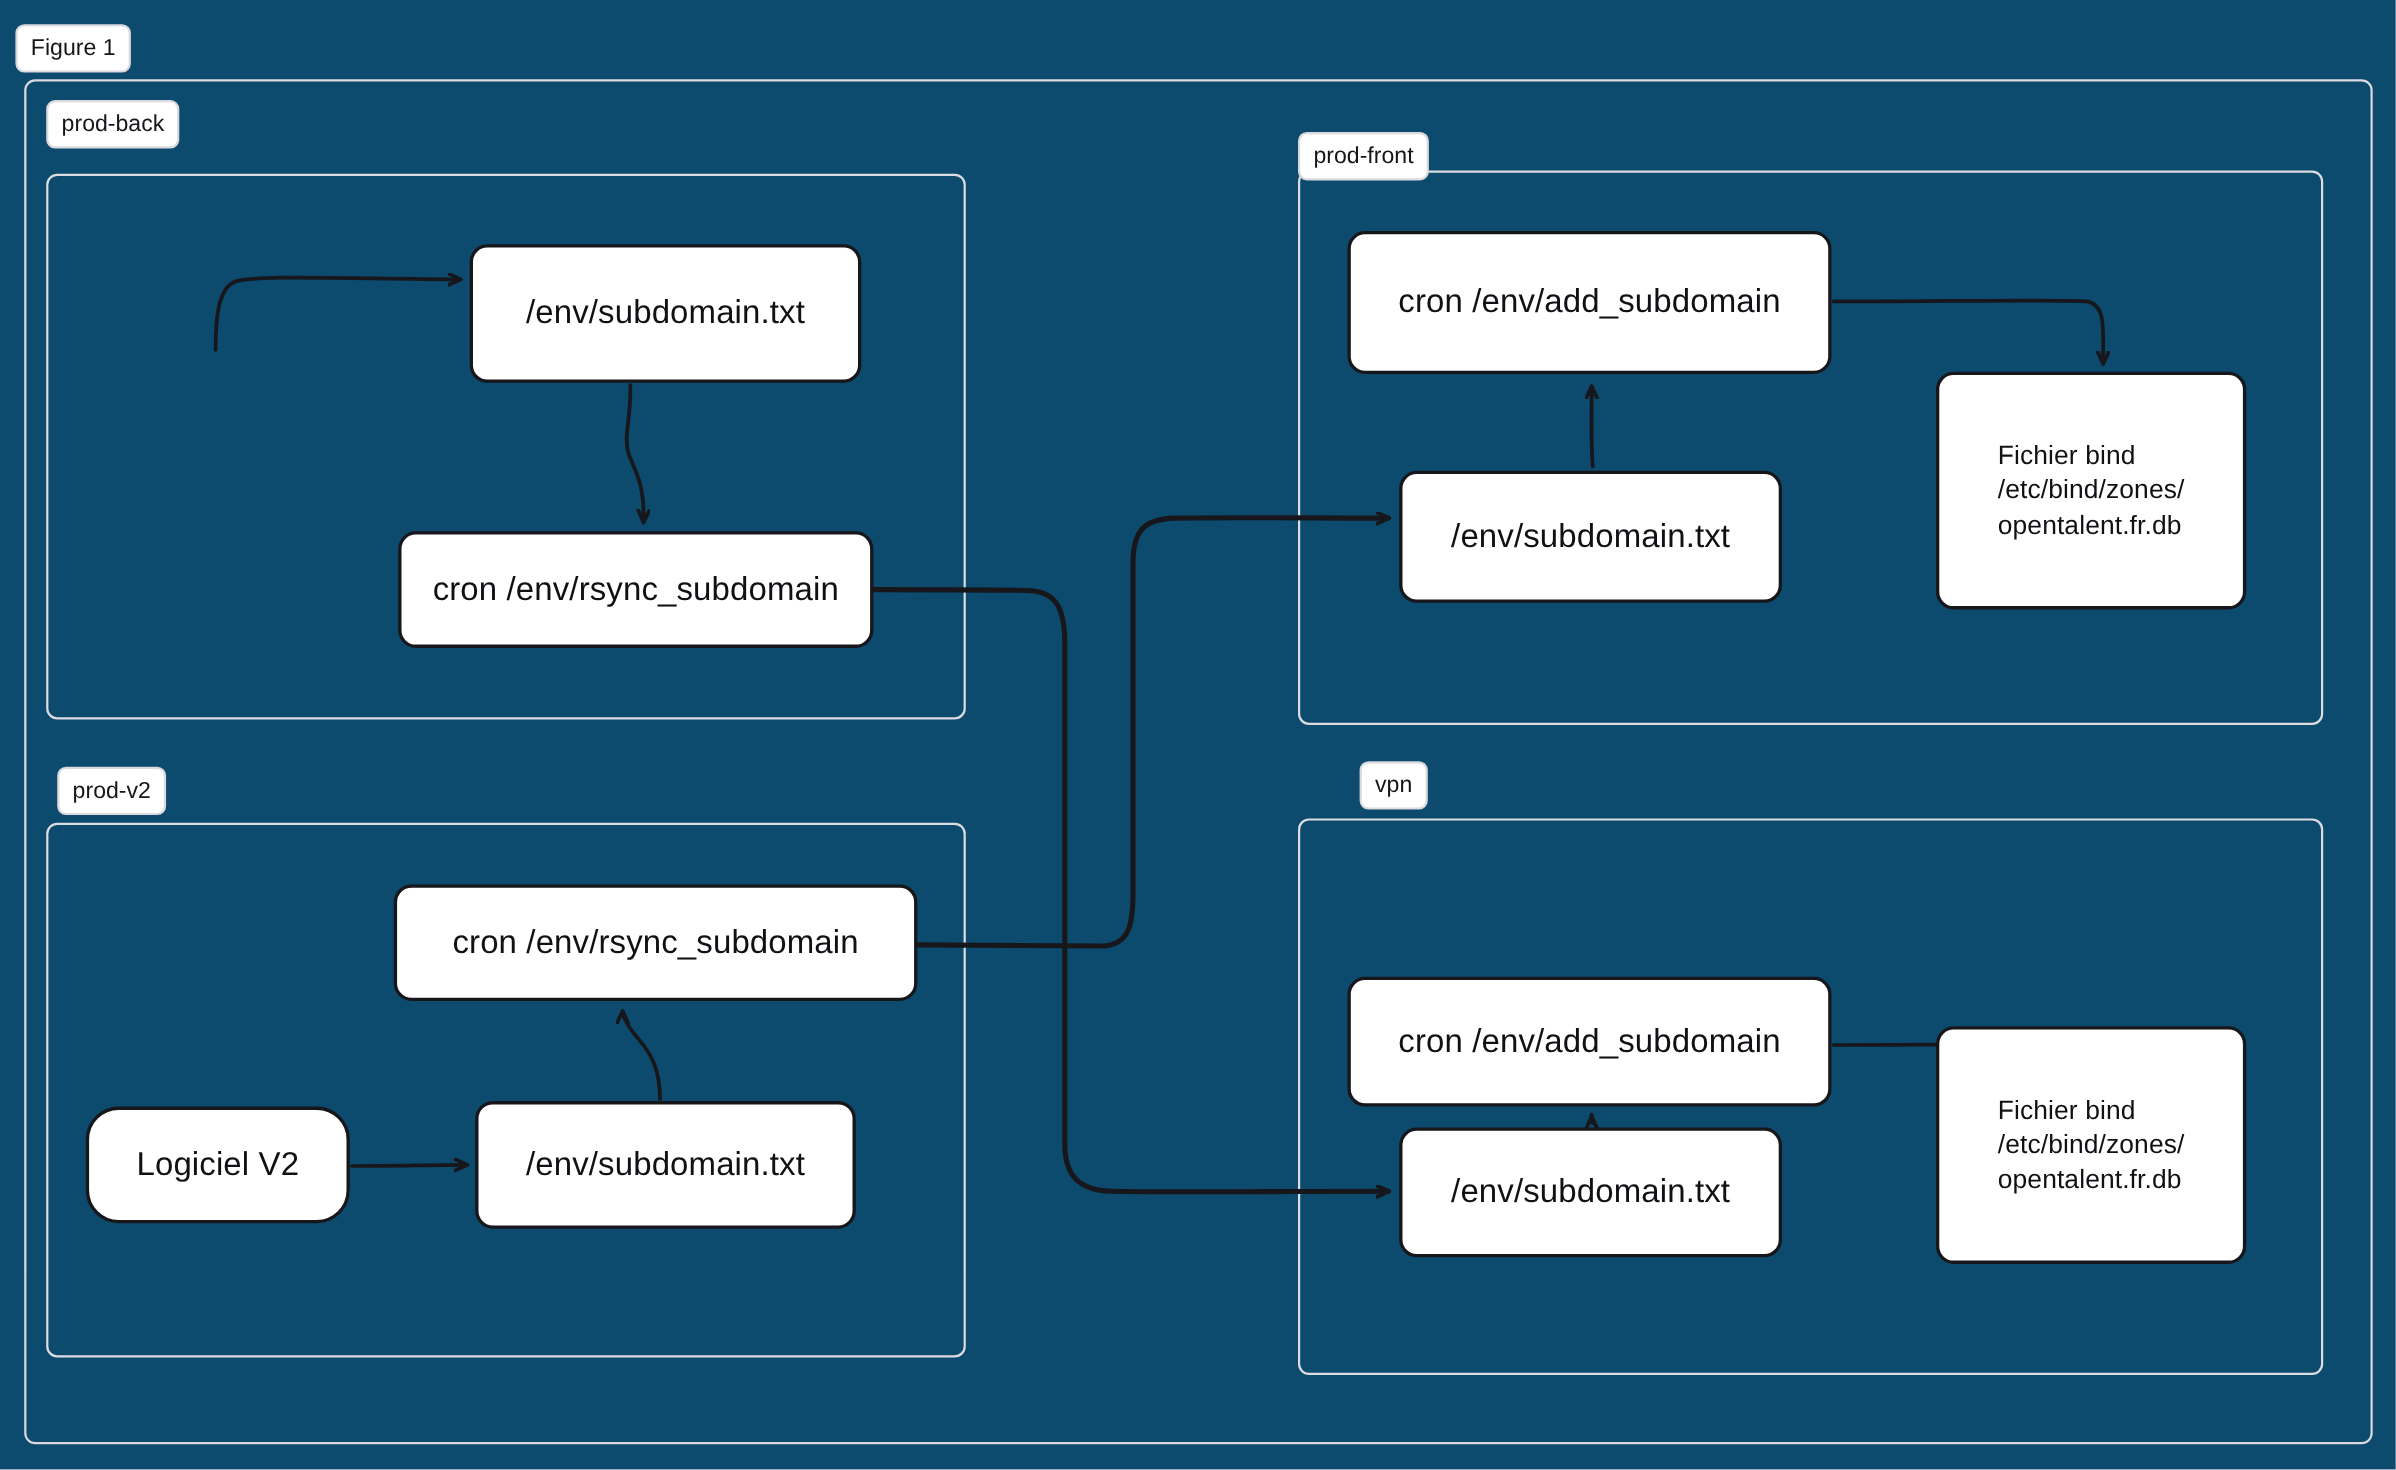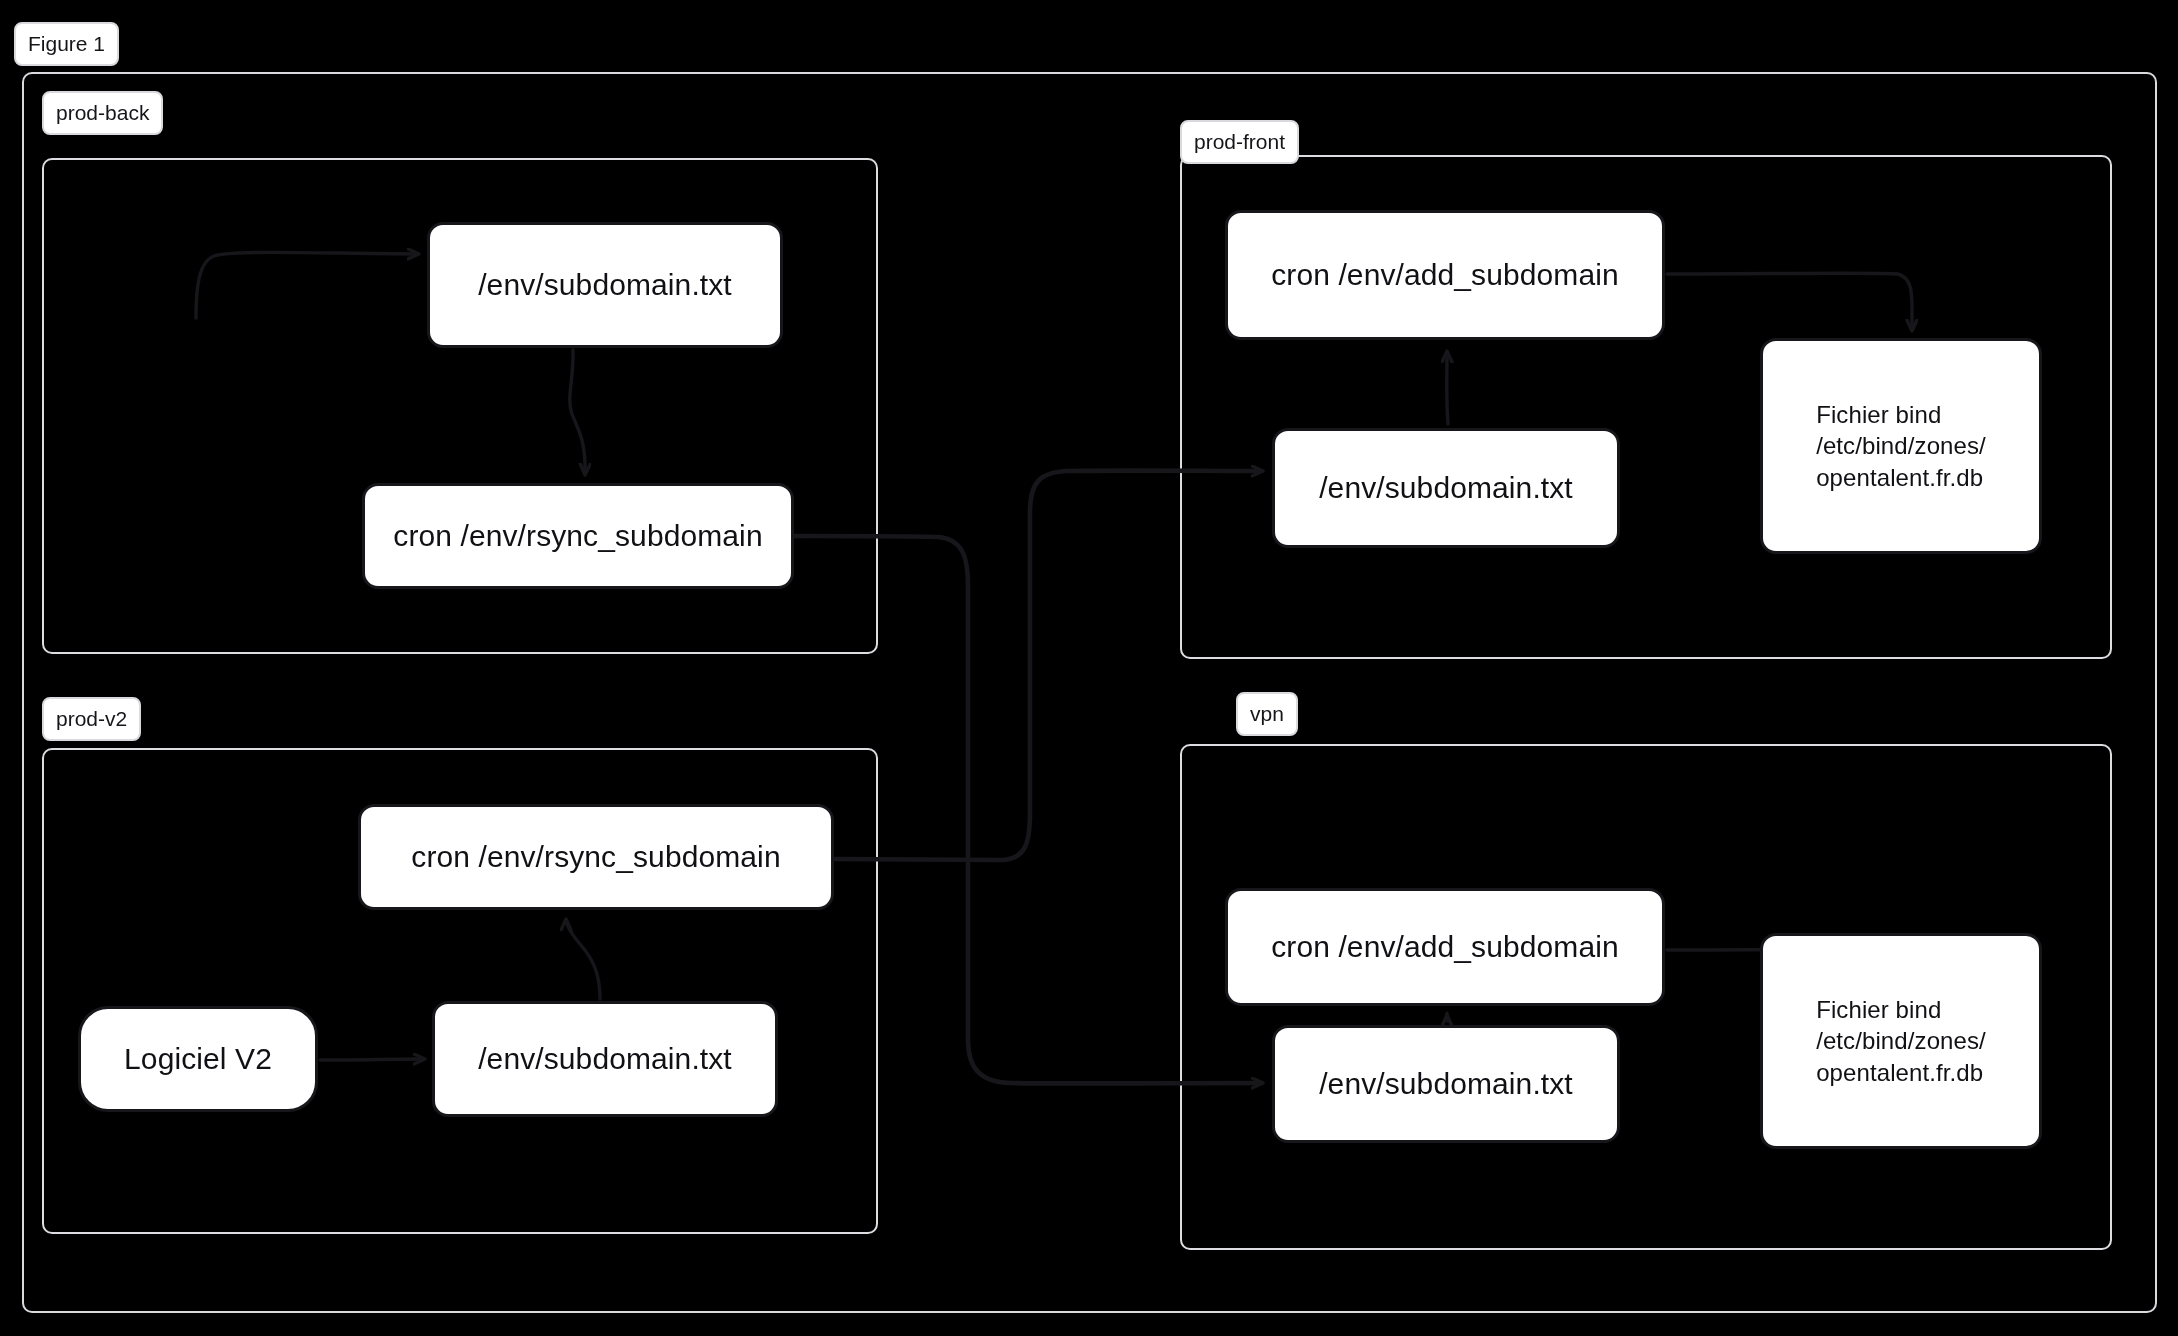--- a/index.html
+++ b/index.html
@@ -5,21 +5,21 @@
 <style>
   html,body{margin:0;padding:0;background:#ffffff;}
   body{
     font-family:"Liberation Sans","DejaVu Sans",sans-serif;
     -webkit-font-smoothing:antialiased;
   }
   #stage{
     position:relative;
     width:2178px;
     height:1336px;
-    background:#000000;
+    background:#0c4a6e;
     overflow:hidden;
   }
 
   
   .frame{
     position:absolute;
     border:2px solid #d9d9de;
     border-radius:10px;
     background:transparent;
     box-sizing:border-box;
@@ -93,21 +93,21 @@
   <div class="frame" style="left:22px; top:72px; width:2135px; height:1241px;"></div>
 
   <div class="badge" style="left:42px; top:91px;">prod-back</div>
   <div class="panel" style="left:42px; top:158px; width:836px; height:496px;"></div>
 
 
   <div class="node" style="left:427px; top:222px; width:356px; height:126px;">/env/subdomain.txt</div>
 
   <div class="node" style="left:362px; top:483px; width:432px; height:106px;">cron /env/rsync_subdomain</div>
 
-  <div class="badge" style="left:42px; top:697px;">prod-v2</div>
+  <div class="badge" style="left:52px; top:697px;">prod-v2</div>
   <div class="panel" style="left:42px; top:748px; width:836px; height:486px;"></div>
 
   <div class="node" style="left:78px; top:1006px; width:240px; height:106px;border-radius:30px;">Logiciel V2</div>
 
   <div class="node" style="left:432px; top:1001px; width:346px; height:116px;">/env/subdomain.txt</div>
 
   <div class="node" style="left:358px; top:804px; width:476px; height:106px;">cron /env/rsync_subdomain</div>
 
   <div class="badge" style="left:1180px; top:120px;">prod-front</div>
   <div class="panel" style="left:1180px; top:155px; width:932px; height:504px;"></div>

